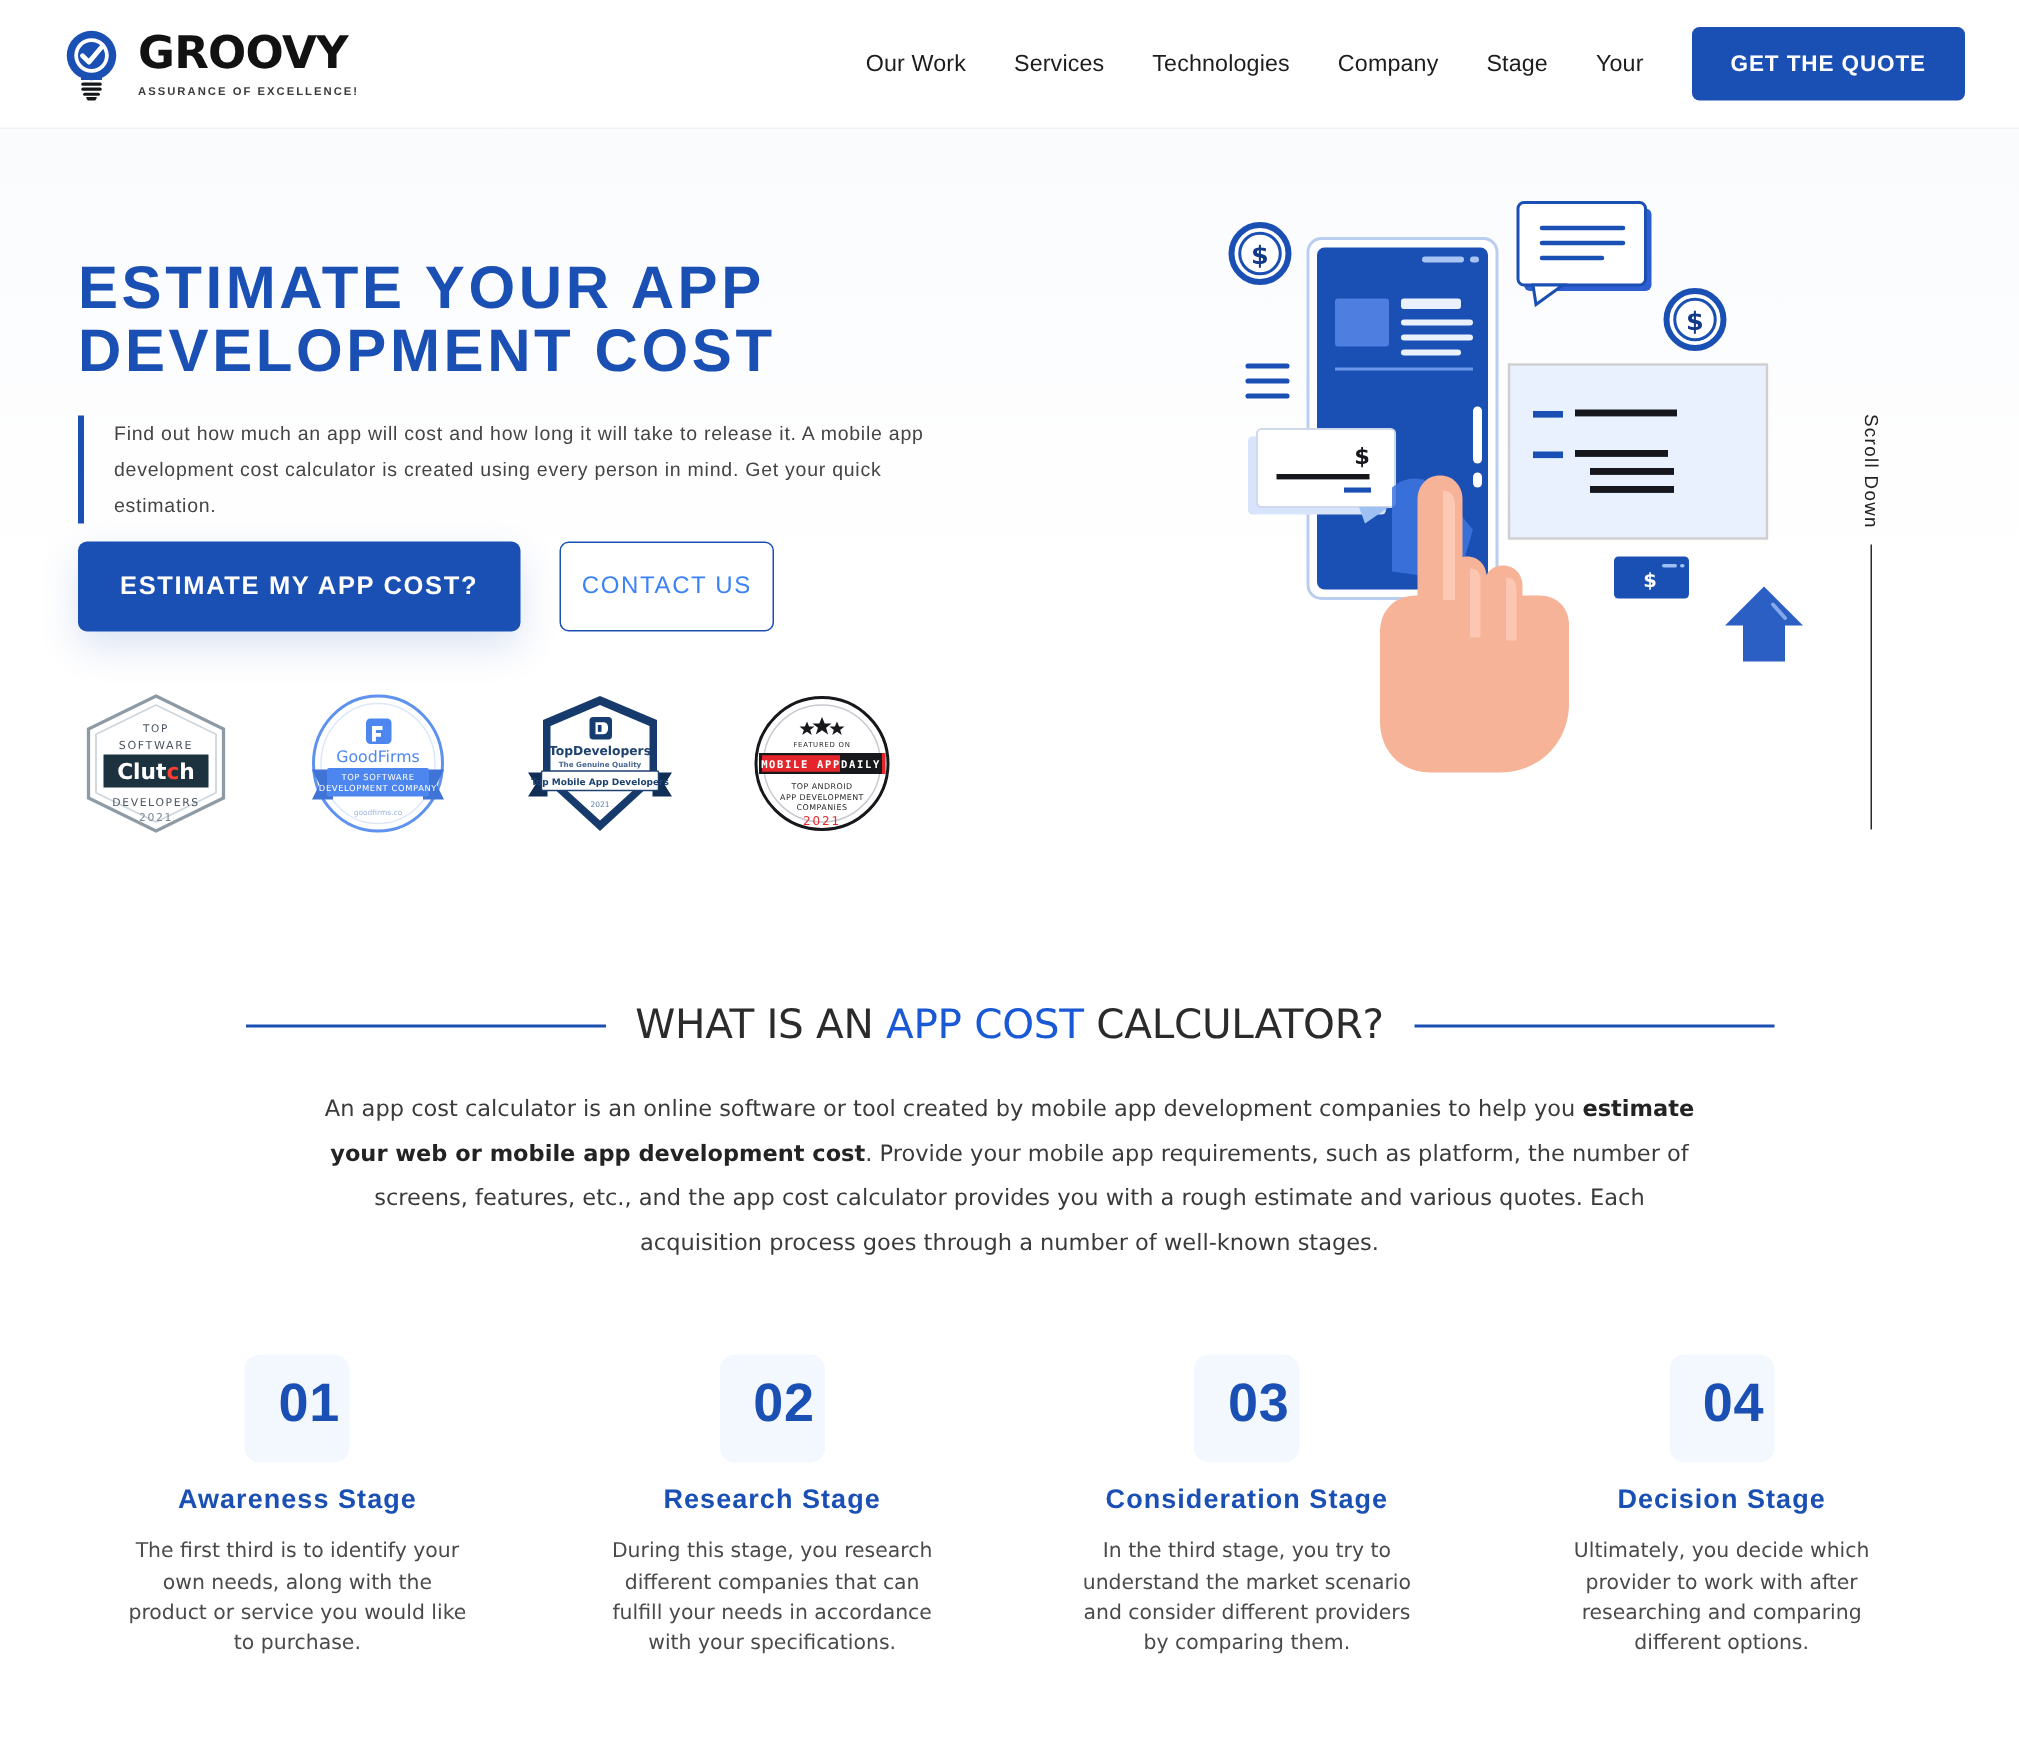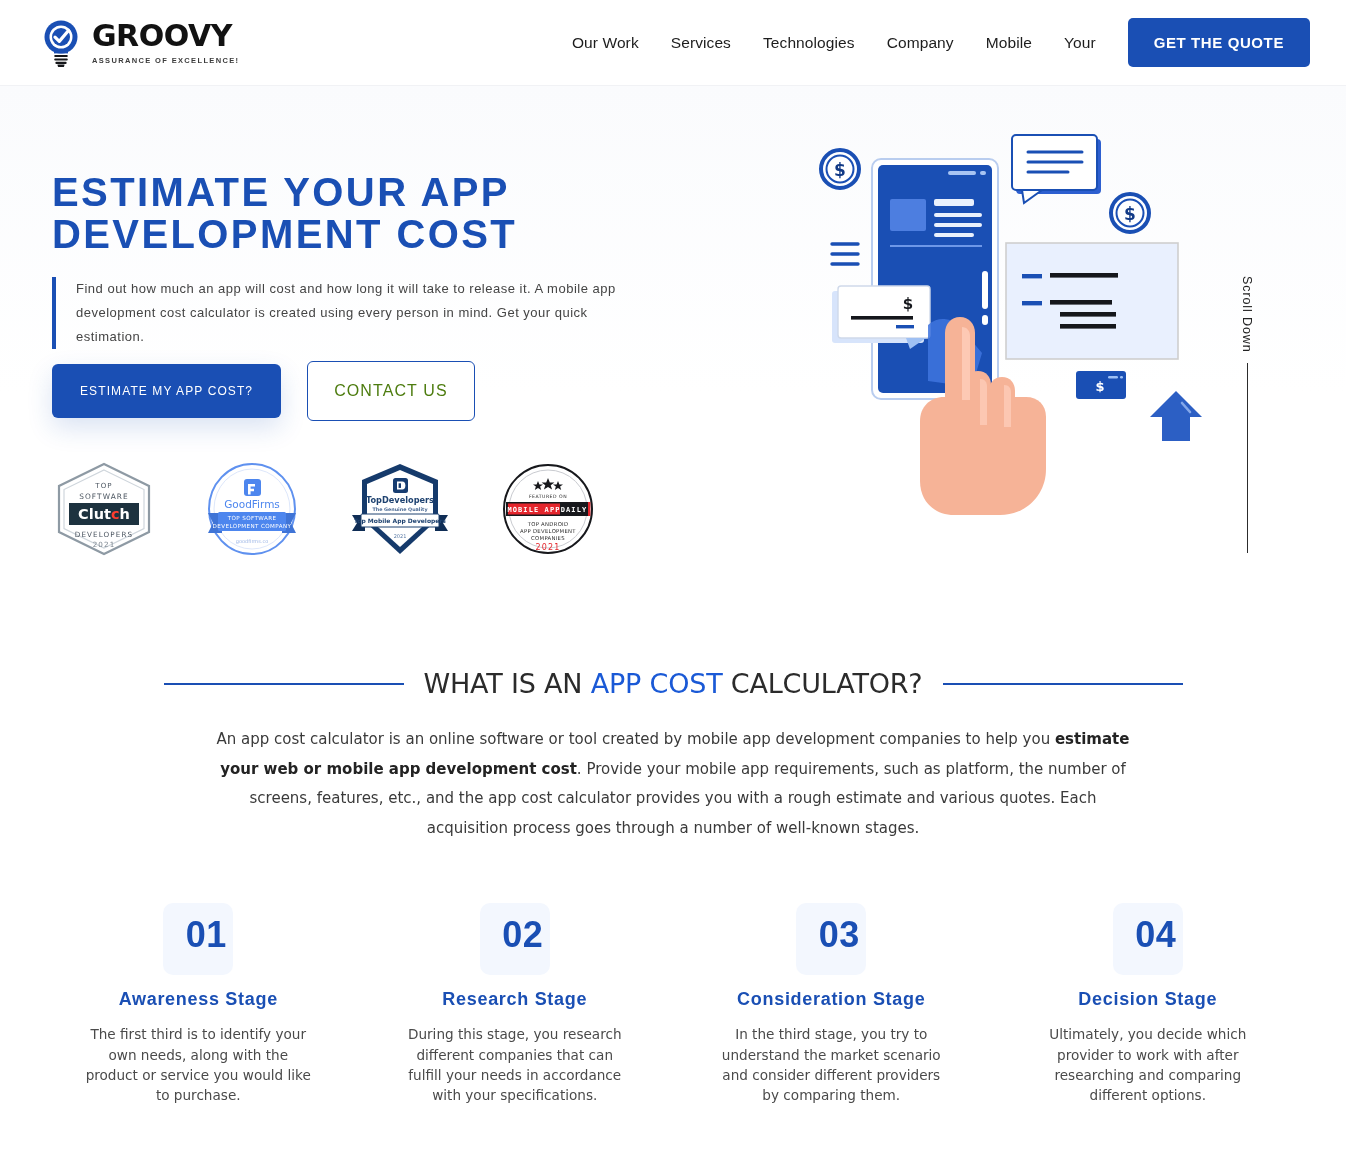--- a/index.html
+++ b/index.html
@@ -112,37 +112,37 @@
     top: 275px;
     display: flex;
     align-items: center;
     gap: 26px;
   }
   .btn-primary {
     background: #1a4fb4;
     color: #fff;
     border: none;
     border-radius: 6px;
-    font-size: 12px;
-    font-weight: 400;
+    font-size: 17px;
+    font-weight: 700;
     letter-spacing: 1.1px;
     padding: 20px 28px;
     cursor: pointer;
     box-shadow: 0 10px 26px rgba(26,79,180,.16);
     font-family: "Liberation Sans", sans-serif;
   }
   .btn-outline {
     background: #fff;
-    color: #4d7c0f;
+    color: #3b82f6;
     border: 1.4px solid #1a4fb4;
     border-radius: 6px;
     font-size: 16px;
     font-weight: 500;
     letter-spacing: 1.1px;
-    padding: 20px 26px;
+    padding: 20px 14px;
     cursor: pointer;
     font-family: "Liberation Sans", sans-serif;
   }
 
   .badges {
     position: absolute;
     left: 12px;
     top: 375px;
     display: flex;
     align-items: center;
@@ -283,21 +283,21 @@
       <span class="brand-name">GROOVY</span>
       <span class="brand-tag">ASSURANCE OF EXCELLENCE!</span>
     </span>
   </div>
 
   <nav class="main-nav">
     <a class="nav-link">Our Work</a>
     <a class="nav-link">Services</a>
     <a class="nav-link">Technologies</a>
     <a class="nav-link">Company</a>
-    <a class="nav-link">Mobile</a>
+    <a class="nav-link">Stage</a>
     <a class="nav-link">Your</a>
     <button class="quote-btn">GET THE QUOTE</button>
   </nav>
 </header>
 
 <section class="hero">
   <div class="hero-inner">
 
     <h1 class="hero-title">Estimate Your App Development Cost</h1>
 

